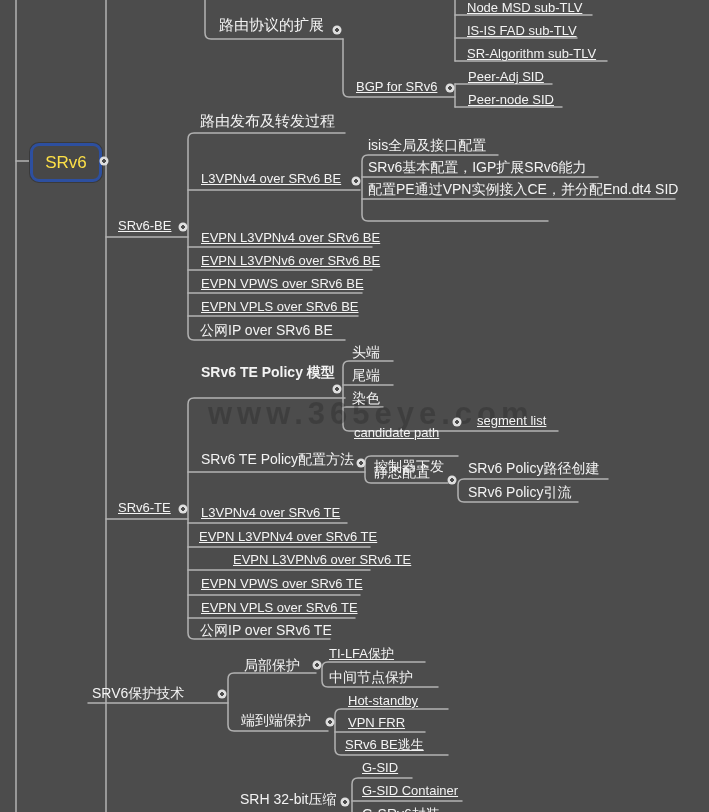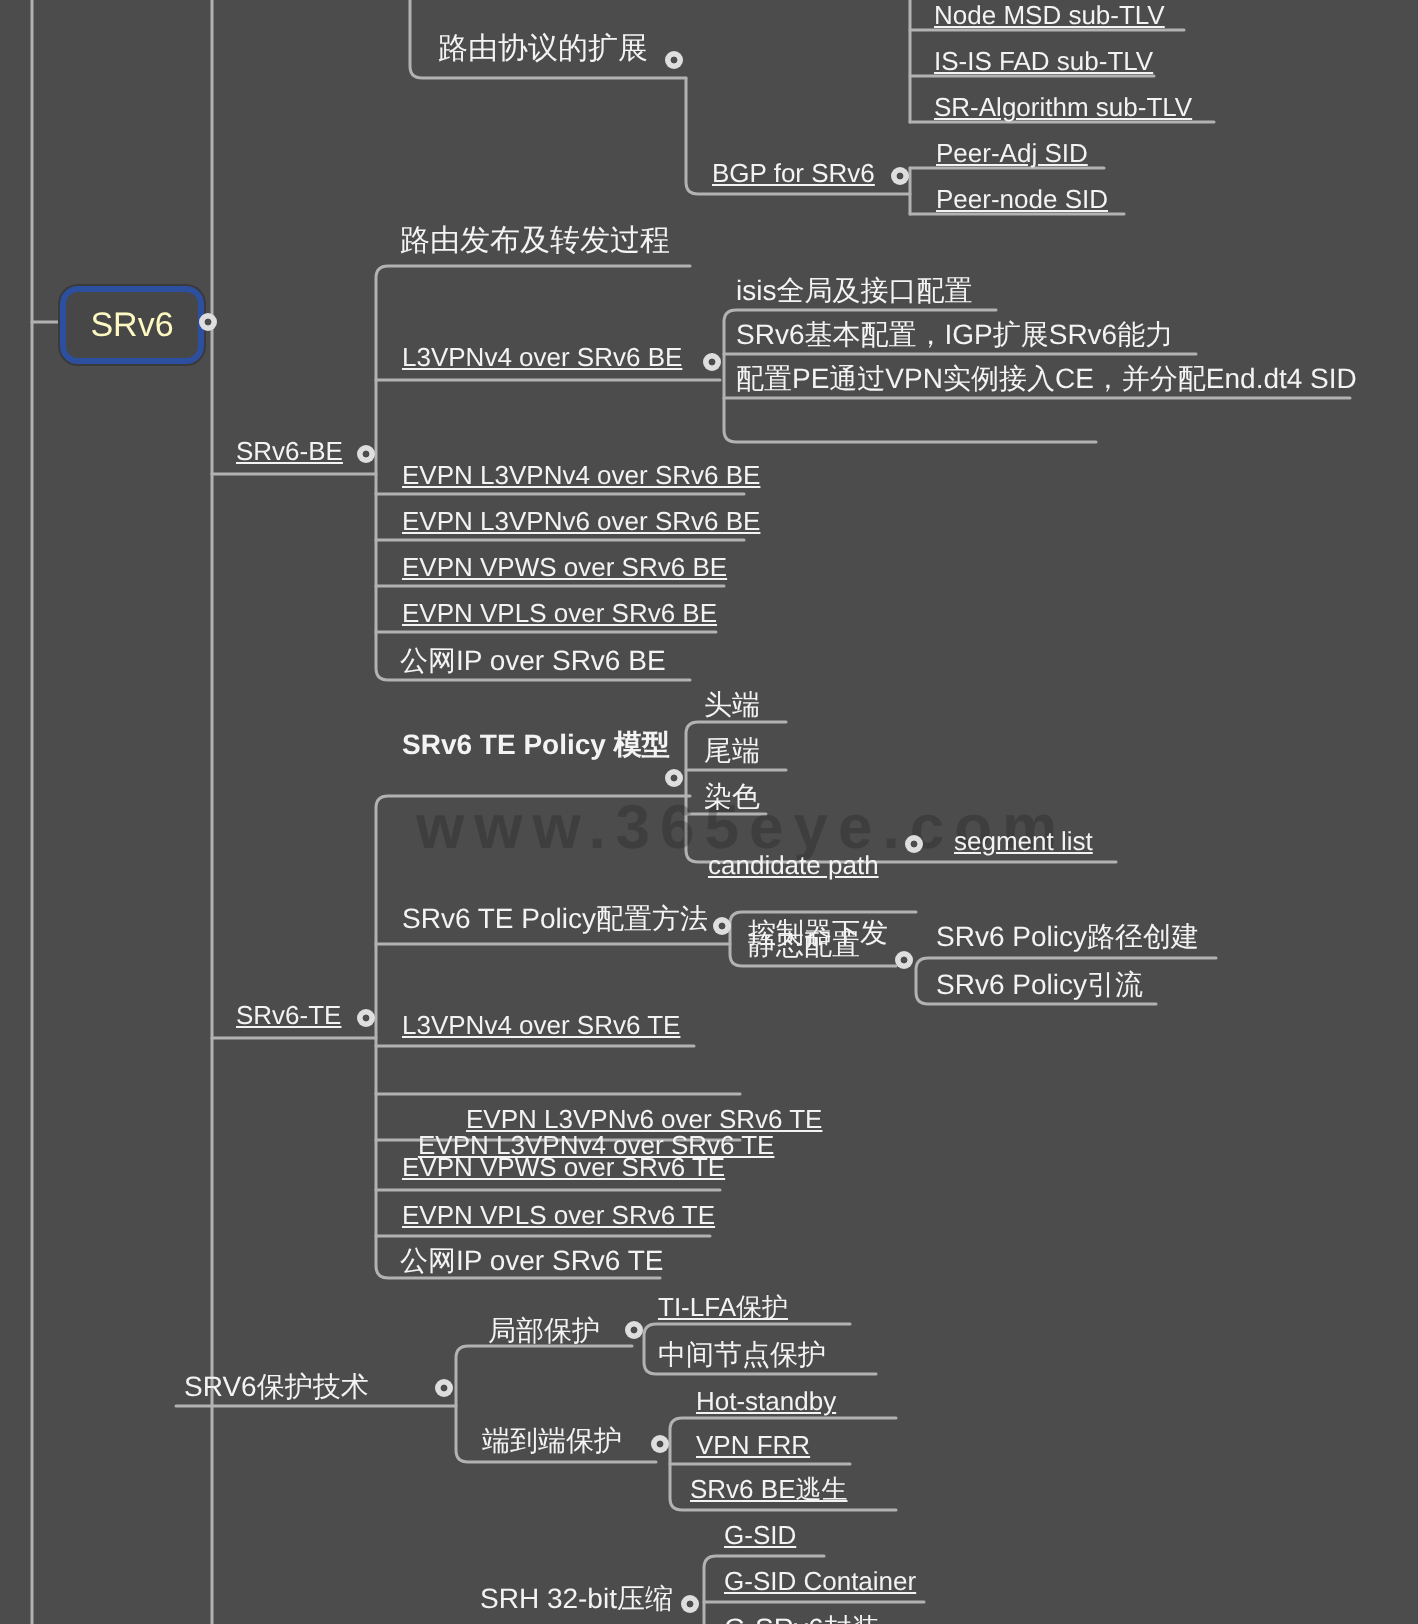--- a/index.html
+++ b/index.html
@@ -15,21 +15,21 @@
     position:absolute;z-index:3;
     color:#f3f3f3;white-space:nowrap;line-height:1.15;
     cursor:default;
   }
   .fs13{font-size:13px;text-decoration:underline;}
   .fs14{font-size:14px;}
   .fs15{font-size:15px;}
   .root-box{
     position:absolute;left:30px;top:143px;width:66px;height:33px;z-index:3;
     border:3px solid #2d4f9f;border-radius:9px;background:#474747;
-    color:#fef9c3;font-size:17px;
+    color:#fde047;font-size:17px;
     display:flex;align-items:center;justify-content:center;
     box-shadow:0 0 0 1px #3a3a3a;
   }
   .dot{
     position:absolute;z-index:4;width:9px;height:9px;border-radius:50%;
     transform:translate(-50%,-50%);
     background:radial-gradient(circle at 50% 50%, #4c4c4c 0 1.7px, #dedede 1.8px 4.5px);
   }
   .watermark{
     position:absolute;left:208px;top:396px;z-index:2;
@@ -123,21 +123,21 @@
   <div class="node fs14" style="left:352px;top:367px;">尾端</div>
   <div class="node fs14" style="left:352px;top:390px;">染色</div>
   <div class="node fs13" style="left:354px;top:412px;margin-top:14px;">candidate path</div>
   <div class="node fs13" style="left:477px;top:414px;">segment list</div>
   <div class="node fs14" style="left:201px;top:451px;">SRv6 TE Policy配置方法</div>
   <div class="node fs14" style="left:374px;top:458px;">控制器下发</div>
   <div class="node fs14" style="left:374px;top:464px;">静态配置</div>
   <div class="node fs14" style="left:468px;top:460px;">SRv6 Policy路径创建</div>
   <div class="node fs14" style="left:468px;top:484px;text-align:center;">SRv6 Policy引流</div>
   <div class="node fs13" style="left:201px;top:506px;">L3VPNv4 over SRv6 TE</div>
-  <div class="node fs13" style="left:209px;top:530px;margin-top:36px;">EVPN L3VPNv4 over SRv6 TE</div>
+  <div class="node fs13" style="left:199px;top:530px;">EVPN L3VPNv4 over SRv6 TE</div>
   <div class="node fs13" style="left:201px;top:553px;margin-left:32px;">EVPN L3VPNv6 over SRv6 TE</div>
   <div class="node fs13" style="left:201px;top:577px;">EVPN VPWS over SRv6 TE</div>
   <div class="node fs13" style="left:201px;top:601px;">EVPN VPLS over SRv6 TE</div>
   <div class="node fs14" style="left:200px;top:622px;">公网IP over SRv6 TE</div>
 
   <div class="node fs14" style="left:92px;top:685px;">SRV6保护技术</div>
   <div class="node fs14" style="left:244px;top:657px;">局部保护</div>
   <div class="node fs13" style="left:329px;top:647px;">TI-LFA保护</div>
   <div class="node fs14" style="left:329px;top:669px;">中间节点保护</div>
   <div class="node fs14" style="left:241px;top:712px;">端到端保护</div>

